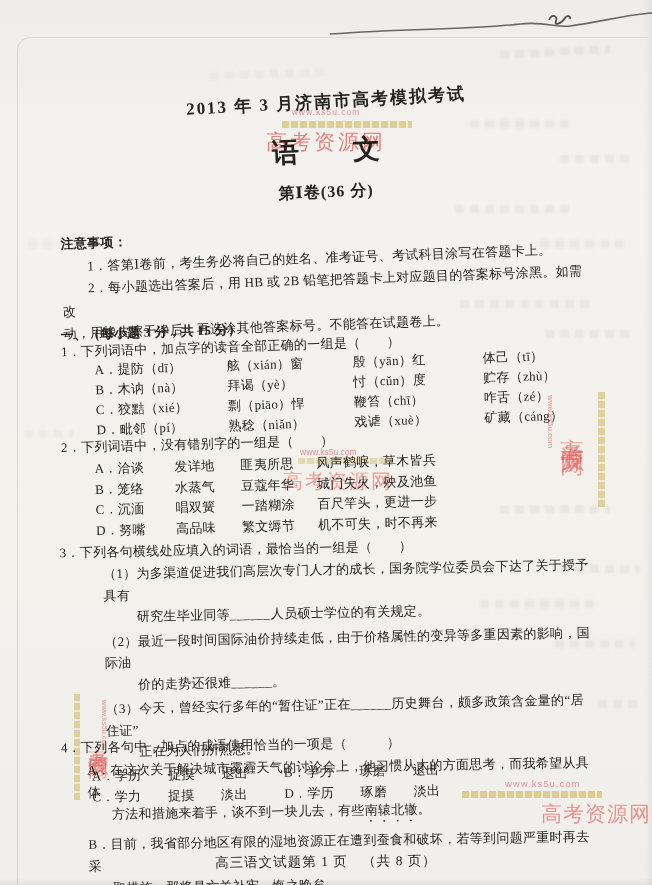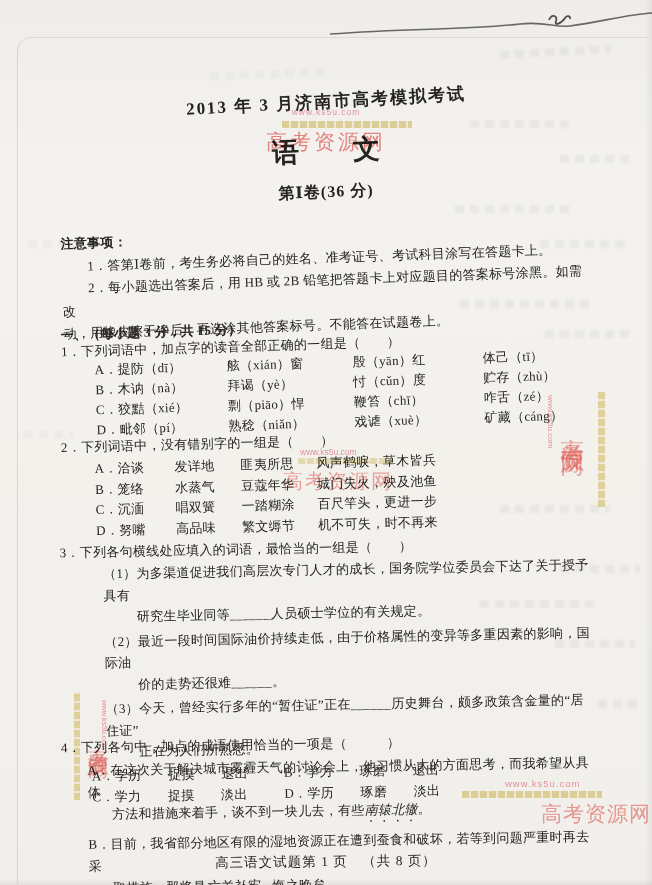--- a/index.html
+++ b/index.html
@@ -53,21 +53,21 @@
 
   .q4blk{top:735px;transform:rotate(-.9deg);}
   .q4opt{padding-left:26px;margin-top:4px;line-height:22px;}
   .q4opt .l2{padding-left:24px;}
 
   .footer{position:absolute;left:0;right:0;top:853px;text-align:center;
     font-size:13.5px;letter-spacing:1px;transform:rotate(-.6deg);}
 
   .em-dot{
     -webkit-text-emphasis:filled dot;-webkit-text-emphasis-position:under left;
-    text-emphasis:filled dot;text-emphasis-position:under left;font-style:italic;
+    text-emphasis:filled dot;text-emphasis-position:under left;
   }
 
   
   .wm{position:absolute;mix-blend-mode:multiply;pointer-events:none;white-space:nowrap;}
   .wm-brand{font-weight:400;color:rgba(233,94,90,.72);margin-top:45px;}
   .wm-url{color:rgba(240,143,155,.9);font-family:"Liberation Sans","DejaVu Sans",sans-serif;}
   .wm-yellow{background:repeating-linear-gradient(90deg,rgba(213,188,84,.55) 0 7px,rgba(213,188,84,.12) 7px 9px);filter:blur(.4px);}
   .wm-yellow-v{background:repeating-linear-gradient(0deg,rgba(213,188,84,.5) 0 7px,rgba(213,188,84,.12) 7px 9px);filter:blur(.4px);}
   .wm-v{writing-mode:vertical-rl;text-orientation:upright;}
 

